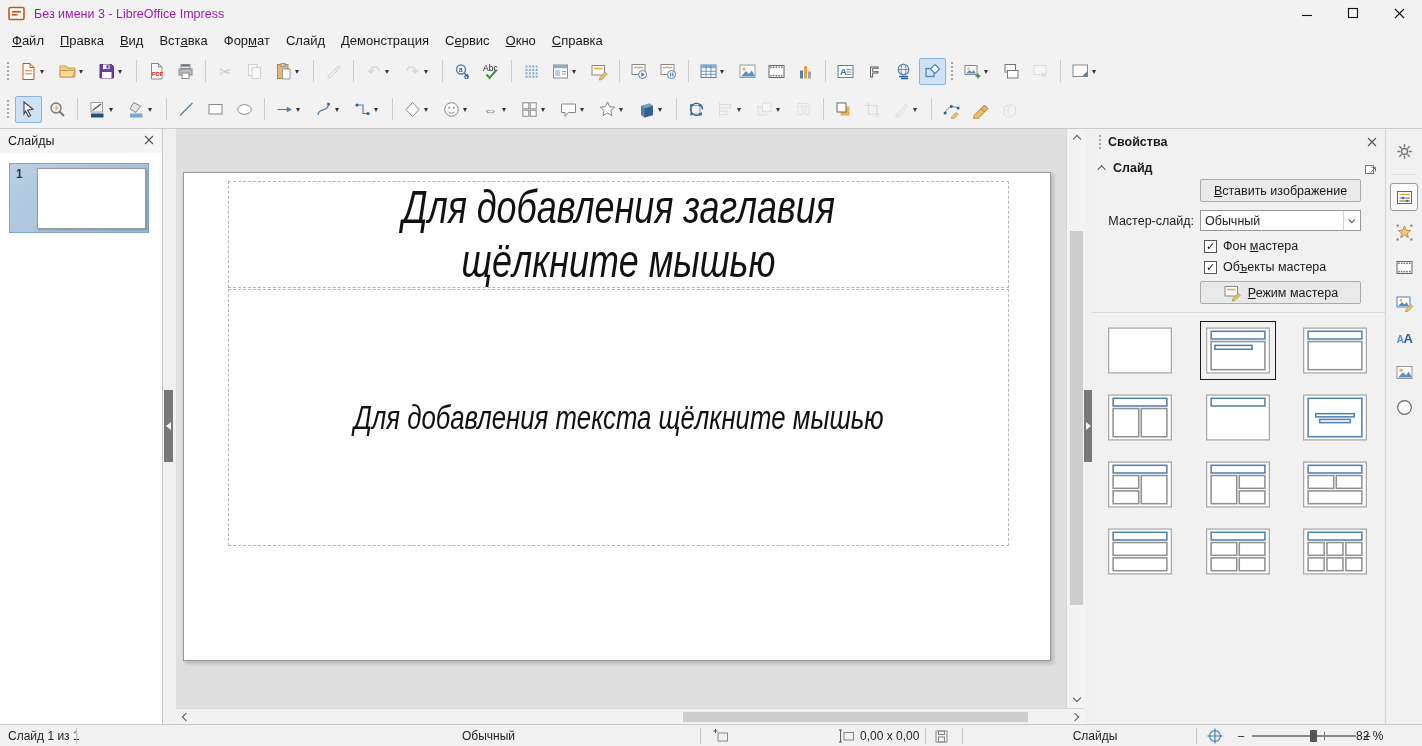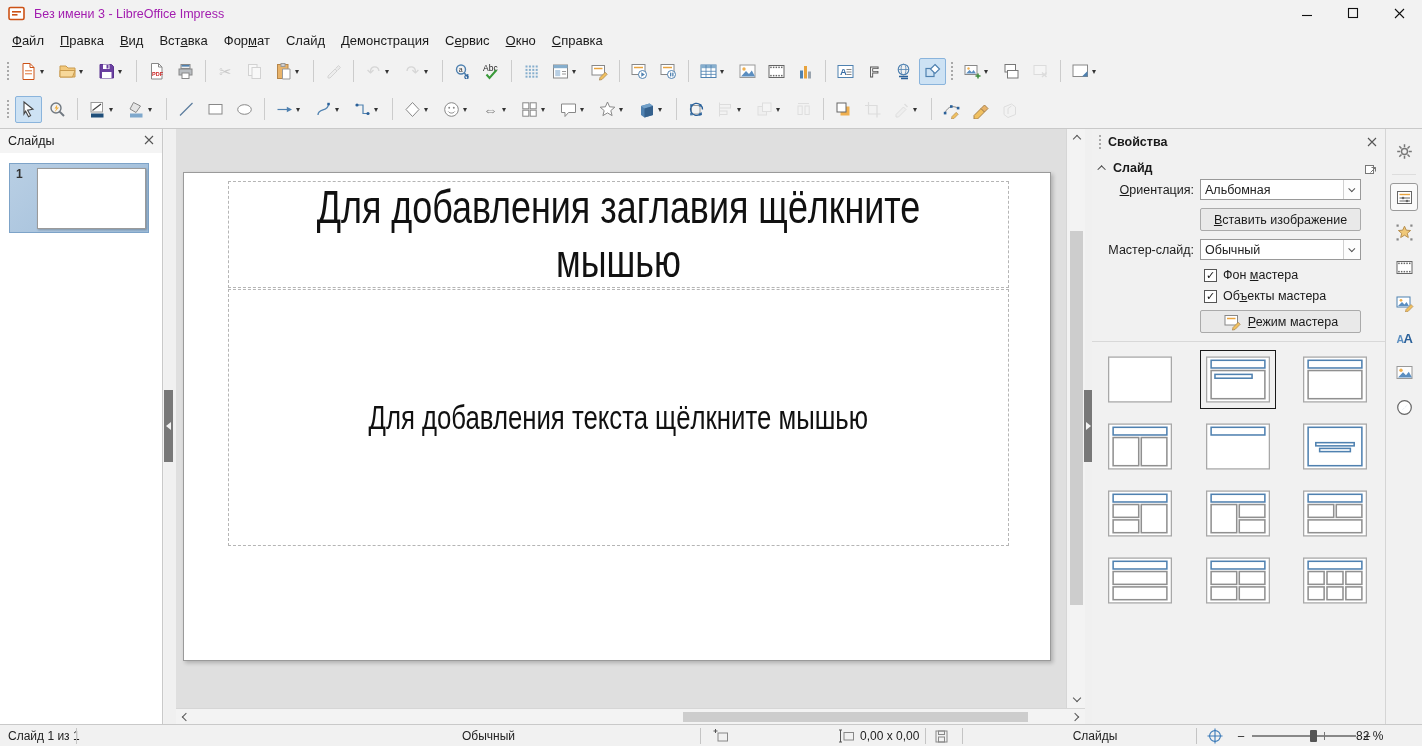--- a/index.html
+++ b/index.html
@@ -44,21 +44,21 @@
   .vsplit { position:absolute; top:0; height:595px; background:#f0f0f0; }
   #left-splitter { left:164px; width:12px; }
   #right-splitter { left:1085px; width:7px; }
   .sphandle { position:absolute; top:261px; width:9px; height:72px; background:#787878; display:flex; align-items:center; justify-content:center; }
   #left-splitter .sphandle { left:0; }
   #right-splitter .sphandle { left:-1px; }
   .tri-l { width:0; height:0; border-top:4px solid transparent; border-bottom:4px solid transparent; border-right:5px solid #f2f2f2; }
   .tri-r { width:0; height:0; border-top:4px solid transparent; border-bottom:4px solid transparent; border-left:5px solid #f2f2f2; }
 
   #workspace { position:absolute; left:176px; top:0; width:890px; height:579px; background:#dfdfdf; }
-  #slide { position:absolute; left:7px; top:43px; width:868px; height:489px; background:#fff; border:1px solid #9a9a9a; box-shadow:2px 2px 4px rgba(0,0,0,.22); }
+  #slide { position:absolute; left:7px; top:43px; width:868px; height:489px; background:#fff; border:1px solid #9a9a9a; box-shadow:2px 2px 4px rgba(0,0,0,.22);font-style:italic; }
   .ph { position:absolute; border:1px dashed #b5b5b5; }
   #title-ph { left:44px; top:8px; width:781px; height:107px; display:flex; align-items:center; justify-content:center; }
   #outline-ph { left:44px; top:116px; width:781px; height:257px; display:flex; align-items:center; justify-content:center; }
   .cond { transform:scaleX(.78); transform-origin:center center; white-space:pre-wrap; text-align:center; color:#111; }
   #title-ph .cond { font-size:46px; line-height:1.16; width:840px; }
   #outline-ph .cond { font-size:33px; white-space:nowrap; }
 
   
   #vscroll { position:absolute; left:1066px; top:0; width:19px; height:579px; background:#f3f3f3; border-left:1px solid #d6d6d6; }
   #hscroll { position:absolute; left:176px; top:579px; width:909px; height:16px; background:#f3f3f3; border-top:1px solid #d6d6d6; }
@@ -786,29 +786,20 @@
         <span class="sect-title">Слайд</span>
         <span class="launcher" id="launcher-ic">
             <svg width="13" height="13" viewBox="0 0 13 13">
               <rect x="1.5" y="3.5" width="8" height="8" fill="#fff" stroke="#777"></rect>
               <path d="M7.5 5.5h4v4" fill="none" stroke="#777"></path>
               <path d="M6.5 10.5l5-5" stroke="#777"></path>
             </svg>
           </span>
       </div>
 
-      <div class="prow">
-        <span class="plabel" id="lbl-orient"><u>О</u>риентация:</span>
-        <div class="pselect">
-          <span class="val">Альбомная</span>
-          <span class="ddbtn">
-              <i class="chev-d"></i>
-            </span>
-        </div>
-      </div>
 
       <div class="pbtn" id="btn-insert-image"><u>В</u>ставить изображение</div>
 
       <div class="prow" style="margin-top:2px;">
         <span class="plabel" id="lbl-master">Мастер-слайд:</span>
         <div class="pselect">
           <span class="val">Обычный</span>
           <span class="ddbtn">
               <i class="chev-d"></i>
             </span>

